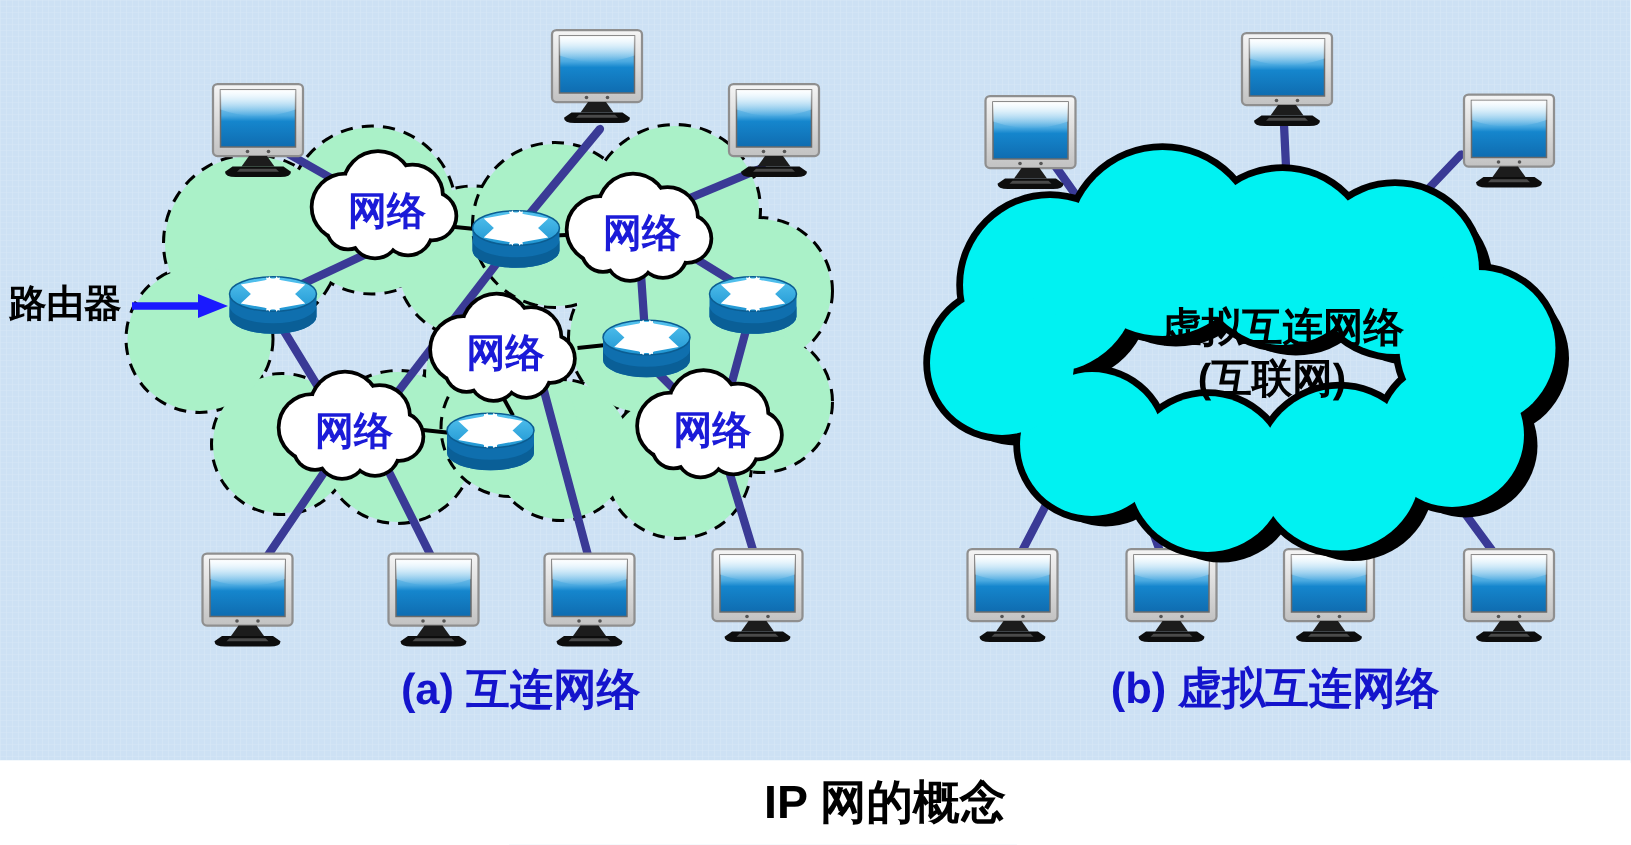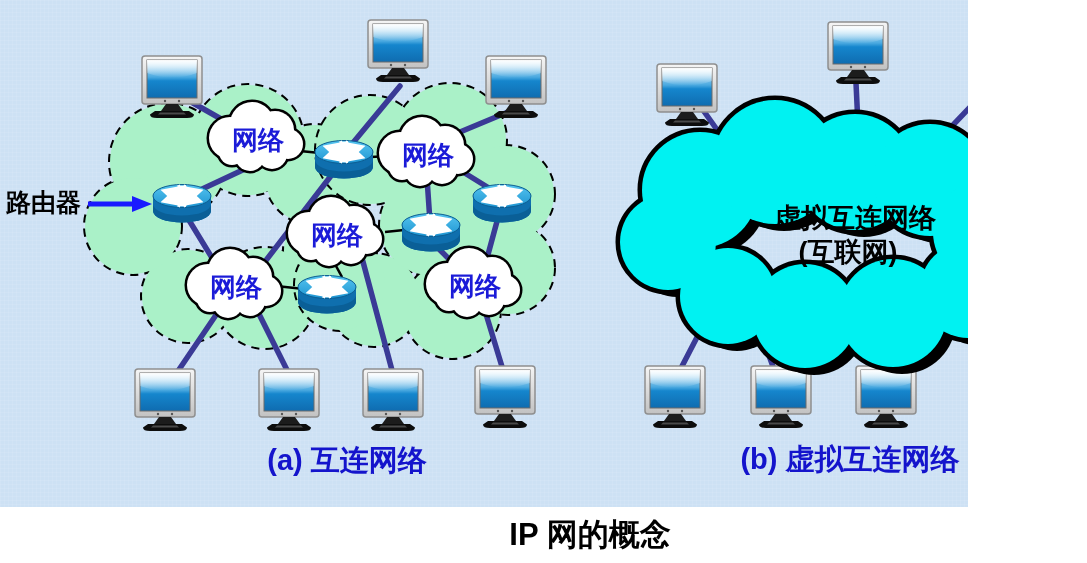--- a/index.html
+++ b/index.html
@@ -1,16 +1,16 @@
 <!DOCTYPE html>
 <html><head>
 <meta charset="utf-8">
 <style>
   html,body{margin:0;padding:0;background:#ffffff;}
-  .stage{position:relative;width:968px;height:563px;overflow:hidden;
+  .stage{position:relative;width:1087px;height:563px;overflow:hidden;
          font-family:"Liberation Sans", sans-serif;}
   svg text{font-family:"Liberation Sans", sans-serif;font-weight:bold;}
 </style>
 </head>
 <body>
 
 <div class="stage">
 <svg width="1087" height="563" viewBox="0 0 1087 563">
   <defs>
     <pattern id="grid" width="4" height="4" patternUnits="userSpaceOnUse">

